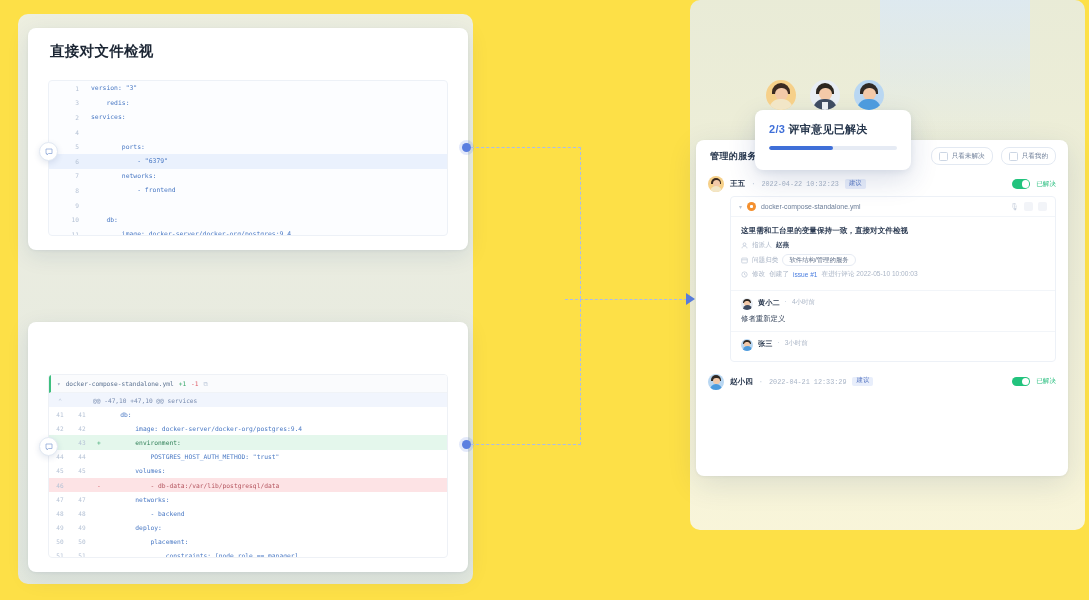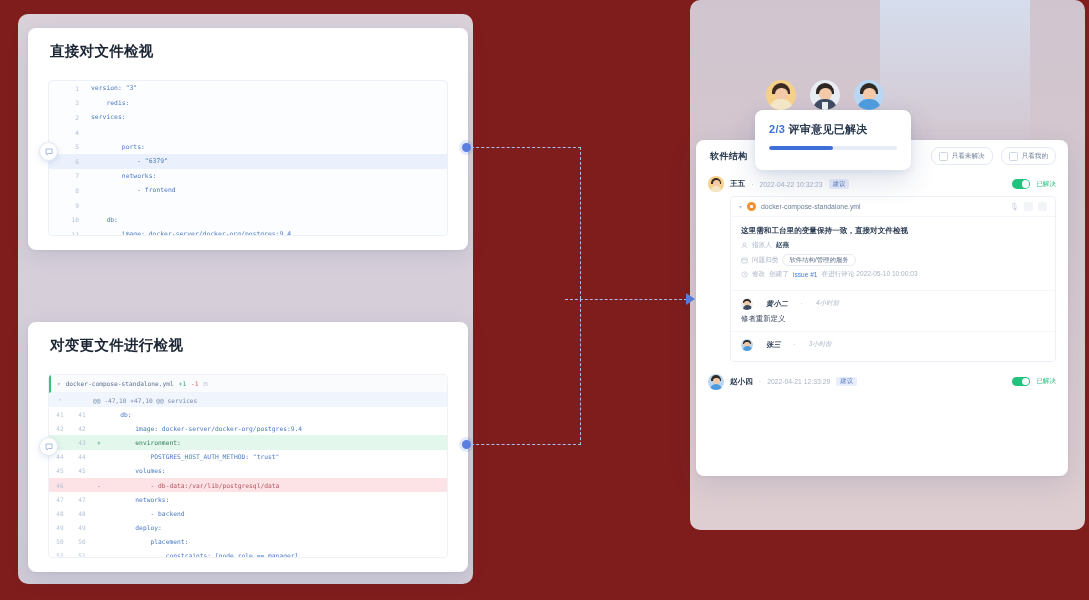--- a/index.html
+++ b/index.html
@@ -2,21 +2,21 @@
 <html><head>
 <meta charset="utf-8">
 <style>
   html,body{margin:0;padding:0;}
   body{
     width:1089px;height:600px;overflow:hidden;
     background:#ffffff;
     font-family:"Liberation Sans","DejaVu Sans",sans-serif;
     -webkit-font-smoothing:antialiased;
   }
-  #stage{position:relative;width:1089px;height:600px;overflow:hidden;background:#7f1d1d;}
+  #stage{position:relative;width:1089px;height:600px;overflow:hidden;background:#fde047;}
 
   
   .bg-wash{position:absolute;pointer-events:none;}
   .wash-left{
     left:18px;top:14px;width:455px;height:570px;
     background:linear-gradient(180deg,#eaf1fb 0%,#e6eefb 45%,#dfeaf9 100%);
     border-radius:10px;opacity:.85;
   }
   .wash-right{
     left:690px;top:0px;width:395px;height:530px;
@@ -139,21 +139,21 @@
     border:1px solid #e3e9f2;border-radius:8px;background:#fff;
     font-size:6.6px;color:#72829b;white-space:nowrap;
   }
   .chk-box{
     width:7px;height:7px;border:1px solid #ccd6e4;border-radius:1.5px;background:#fff;
     flex:0 0 auto;
   }
 
   .r-body{position:absolute;left:0;right:0;top:32px;bottom:0;padding:0 12px;}
 
-  .cmt-head{display:flex;align-items:center;gap:6px;height:24px;}
+  .cmt-head{display:flex;align-items:center;gap:6px;height:24px;font-family:Liberation Mono, monospace;}
   .av{
     width:16px;height:16px;border-radius:50%;flex:0 0 auto;position:relative;overflow:hidden;
   }
   .av .hair{position:absolute;left:3px;top:1.5px;width:10px;height:6px;border-radius:5px 5px 0 0;}
   .av .face{position:absolute;left:4.5px;top:4px;width:7px;height:6.5px;border-radius:3.5px;background:#f3c9a8;}
   .av .body{position:absolute;left:2px;bottom:0;width:12px;height:6px;border-radius:6px 6px 0 0;}
   .av-y{background:#f6d089;}
   .av-y .hair{background:#3b2a21;} .av-y .body{background:#f2e6c7;}
   .av-g{background:#e8edf3;}
   .av-g .hair{background:#2c2620;} .av-g .body{background:#3e4b61;}
@@ -202,21 +202,21 @@
   .meta-ic{width:7px;height:7px;flex:0 0 auto;color:#bcc6d6;}
   .meta-k{color:#aab5c6;}
   .meta-v{color:#3c4b63;font-weight:bold;}
   .meta-chip{
     font-size:6.4px;color:#5a6b85;border:1px solid #e6ebf3;border-radius:9px;
     padding:1.5px 6px;line-height:1;background:#fff;
   }
   .meta-link{color:#4a7ee0;}
 
   .reply{border-top:1px solid #f2f5f9;padding:7px 10px 6px 10px;}
-  .reply-hd{display:flex;align-items:center;gap:13px;margin-bottom:4px;font-style:italic;}
+  .reply-hd{display:flex;align-items:flex-start;gap:5px;margin-bottom:4px;}
   .av-sm{width:12px;height:12px;}
   .av-sm .hair{left:2.2px;top:1px;width:7.6px;height:4.6px;}
   .av-sm .face{left:3.4px;top:3px;width:5.2px;height:5px;}
   .av-sm .body{left:1.5px;width:9px;height:4.6px;}
   .reply-name{font-size:7.2px;font-weight:bold;color:#2b3a50;}
   .reply-time{font-size:6.5px;color:#aab5c6;}
   .reply-text{font-size:7.4px;color:#3a485e;line-height:1.45;}
 
   
   #popover{
@@ -270,23 +270,20 @@
         <div class="code-line"><span class="ln">11</span><span class="tx">        image: docker-server/docker-org/postgres:9.4</span></div>
       </div>
   </div>
   <div class="cmt-badge" style="left:39px;top:142px;">
     <svg viewBox="0 0 16 16">
       <path d="M2 2h12v9H7l-3 3v-3H2z" fill="none" stroke="#8fa8d8" stroke-width="1.6"></path>
     </svg>
   </div>
 
   <div class="card" id="panelB">
-    <div class="hd">
-      <div class="card-title">对变更文件进行检视</div>
-    </div>
     <div class="diff-box">
       <div class="diff-filehdr">
         <span class="chev">▾</span>
         <span class="fname">docker-compose-standalone.yml</span>
         <span class="plus">+1</span>
         <span class="minus">-1</span>
         <span class="copy">⧉</span>
       </div>
       <div class="diff-hunk">
         <span class="g1">⌃</span>
@@ -322,21 +319,21 @@
   <div class="conn">
     <div class="dot" style="left:462px;top:440px;"></div>
     <div class="dash-h" style="left:471px;top:444px;width:110px;"></div>
     <div class="dash-v" style="left:580px;top:299px;height:146px;"></div>
   </div>
   <div class="dash-h" style="left:565px;top:299px;width:122px;"></div>
   <div class="arrow-head" style="left:686px;top:293px;"></div>
 
   <div class="card" id="panelR">
     <div class="r-head">
-      <div class="ttl">软件结构</div>
+      <div class="ttl">管理的服务</div>
       <div class="sp"></div>
       <div class="chk-btn">
         <span class="chk-box"></span>
         <span>只看未解决</span>
       </div>
       <div class="chk-btn">
         <span class="chk-box"></span>
         <span>只看我的</span>
       </div>
     </div>

